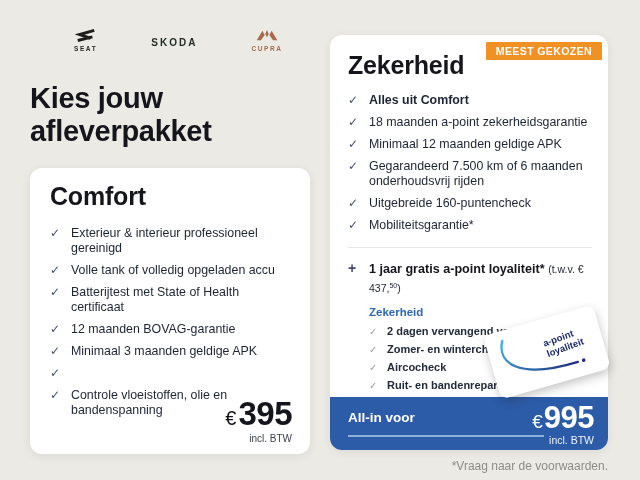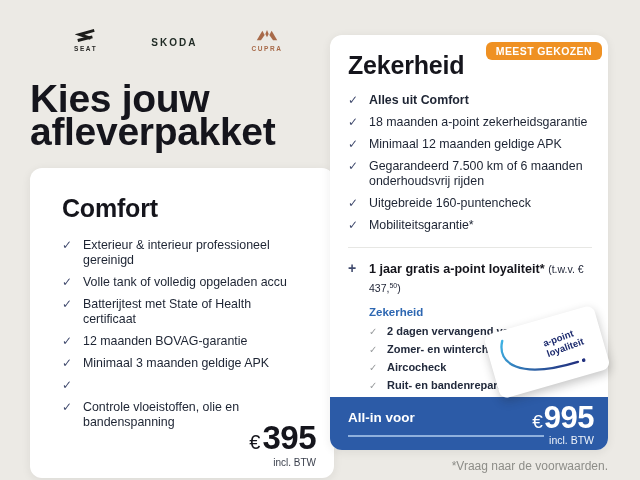--- a/index.html
+++ b/index.html
@@ -14,29 +14,29 @@
   
   .logos{position:absolute;left:36px;top:28px;display:flex;align-items:flex-start;gap:16px;}
   .logo{display:flex;flex-direction:column;align-items:center;gap:2px;margin-left:38px;}
   .logo-word{font-size:6.5px;font-weight:700;letter-spacing:1.6px;color:#2a2a28;}
   .logo-word.copper{color:#a86a49;}
   .skoda-word{font-size:10px;font-weight:700;letter-spacing:2px;color:#1f2a24;margin-top:9px;}
 
   
   .heading{
     position:absolute;left:30px;top:82px;
-    font-size:39px;line-height:33px;font-weight:600;color:#15151c;letter-spacing:-0.3px;
+    font-size:29px;line-height:33px;font-weight:600;color:#15151c;letter-spacing:-0.3px;
   }
 
   
   .card{
     position:absolute;background:#ffffff;border-radius:12px;
     box-shadow:0 2px 10px rgba(40,40,40,0.08);
   }
-  .card-comfort{left:30px;top:168px;width:280px;height:286px;padding:12px;}
+  .card-comfort{left:30px;top:168px;width:280px;height:286px;padding:0;}
   .card-zekerheid{left:330px;top:35px;width:278px;height:415px;}
 
   .card-title{font-size:25px;font-weight:700;color:#15151c;letter-spacing:-0.2px;}
   .card-comfort .card-title{margin:14px 0 0 20px;}
   .card-zekerheid .card-title{margin:16px 0 0 18px;}
 
   ul.checks{list-style:none;margin:15px 0 0 0;padding:0 16px 0 20px;display:flex;flex-direction:column;gap:7px;}
   ul.checks li{display:flex;gap:8px;font-size:12.4px;line-height:15px;color:#1d2433;}
   .chk{flex:0 0 13px;color:#414b6e;font-size:12px;line-height:15px;font-weight:400;}
   .card-zekerheid ul.checks{margin-top:13px;padding-left:18px;}
@@ -46,21 +46,21 @@
   .price-block{position:absolute;right:18px;bottom:10px;text-align:right;color:#15151c;}
   .price-line{display:flex;align-items:baseline;justify-content:flex-end;}
   .price-cur{font-size:20px;font-weight:400;margin-right:2px;}
   .price-amt{font-size:33px;font-weight:700;letter-spacing:-0.5px;}
   .price-vat{font-size:10px;color:#3a3f4c;margin-top:0px;}
 
   
   .badge{
     position:absolute;top:7px;right:6px;background:#EF9123;color:#ffffff;
     font-size:10.5px;font-weight:700;letter-spacing:0.4px;
-    padding:3px 10px;border-radius:6px;
+    padding:3px 10px;border-radius:1px;
   }
 
   
   .divider{border:none;border-top:1px solid #e7e7e4;margin:14px 16px 0 18px;}
   .bonus{display:flex;gap:8px;margin:13px 16px 0 18px;align-items:baseline;}
   .plus{flex:0 0 13px;color:#414b6e;font-size:14px;font-weight:600;line-height:14px;}
   .bonus-text{font-size:12.6px;line-height:15px;color:#15151c;}
   .bonus-label{font-weight:700;}
   .bonus-note{font-size:10.5px;font-weight:400;color:#23283a;}
   .bonus-note sup{font-size:7px;}

